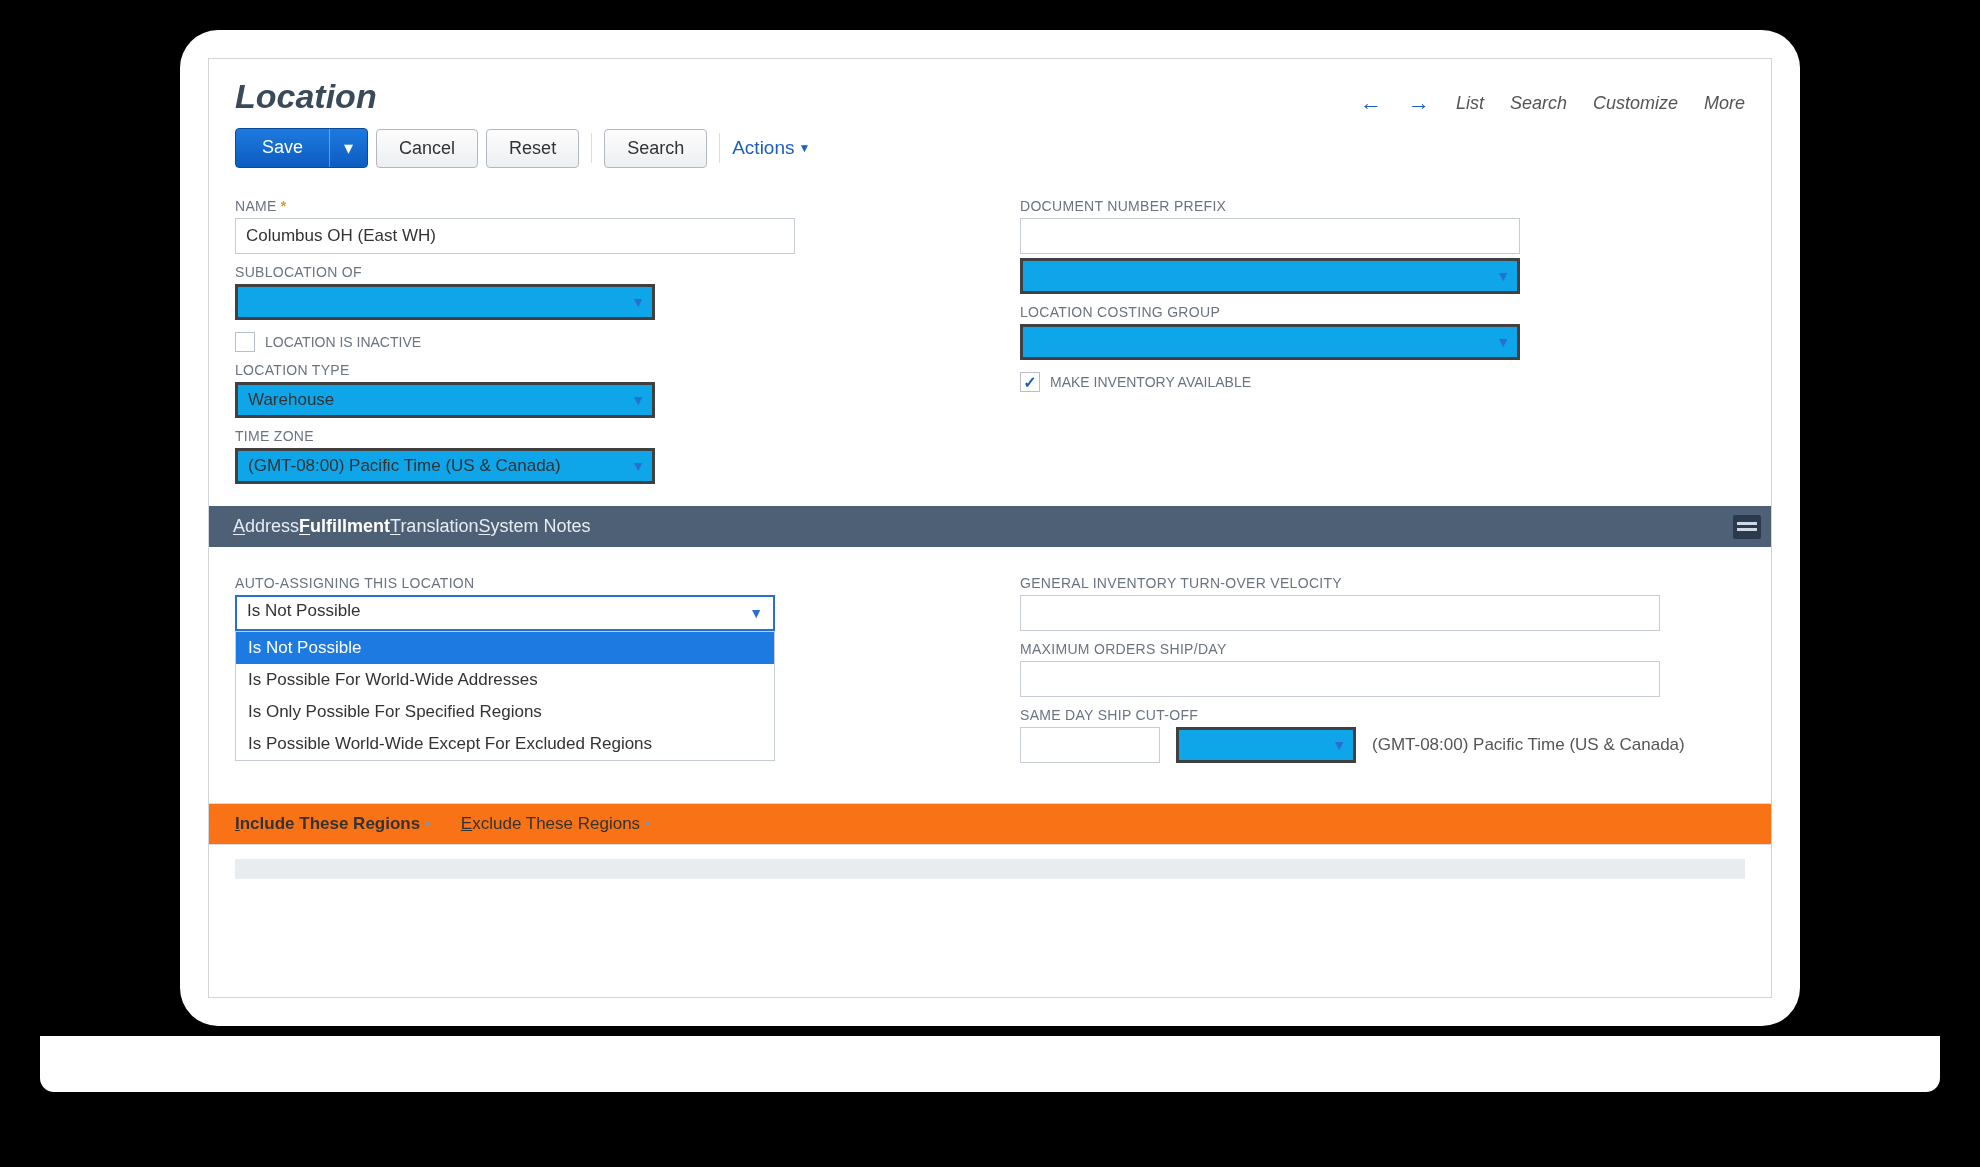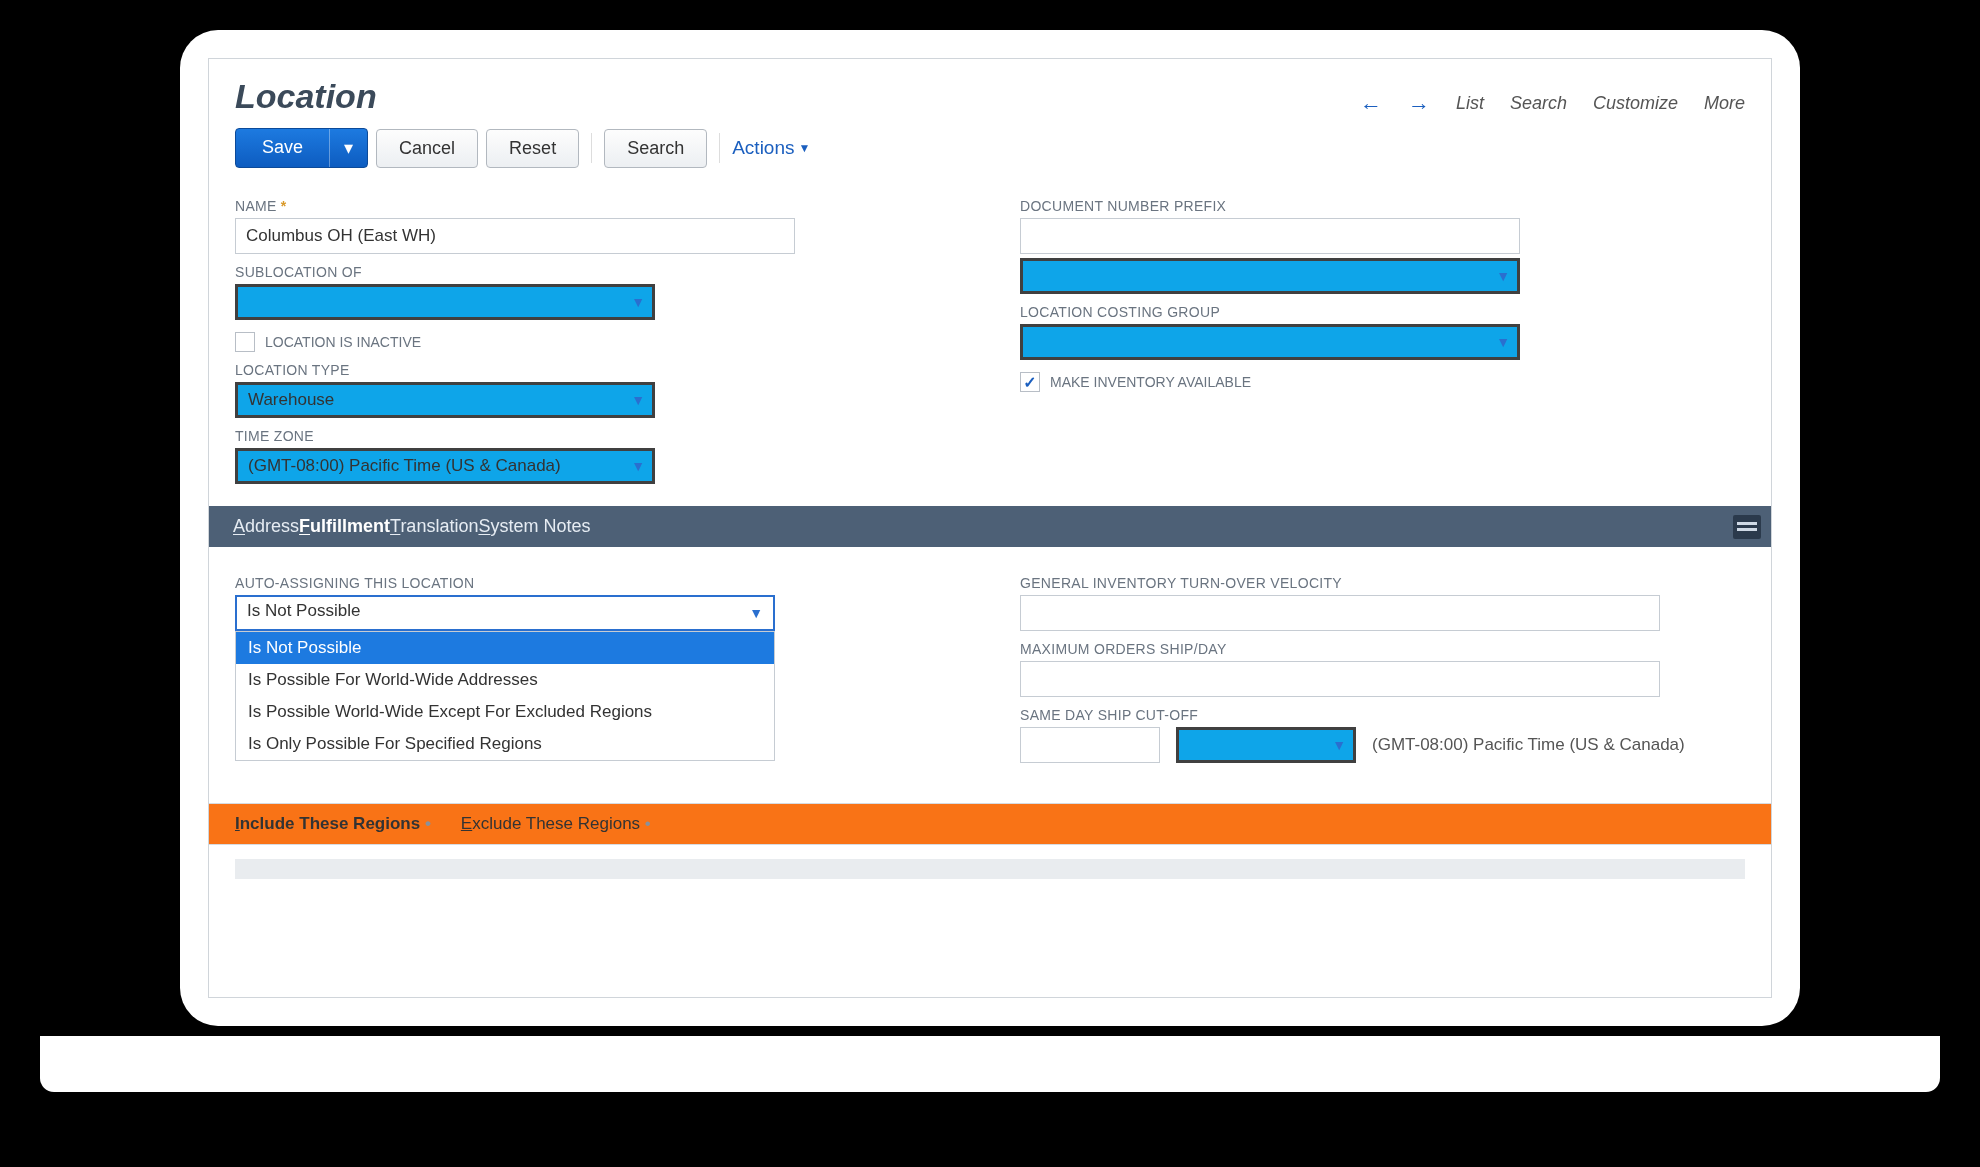--- a/index.html
+++ b/index.html
@@ -359,22 +359,22 @@
       <div class="col">
         <span class="field-label">AUTO-ASSIGNING THIS LOCATION</span>
         <div class="auto-assign-wrap">
           <div class="auto-select">
             <span>Is Not Possible</span>
             <span class="select-caret">▼</span>
           </div>
           <div class="dropdown-list">
             <div class="selected">Is Not Possible</div>
             <div>Is Possible For World-Wide Addresses</div>
+            <div>Is Only Possible For Specified Regions</div>
             <div>Is Possible World-Wide Except For Excluded Regions</div>
-            <div>Is Only Possible For Specified Regions</div>
           </div>
         </div>
       </div>
 
       <div class="col">
         <div class="field">
           <span class="field-label">GENERAL INVENTORY TURN-OVER VELOCITY</span>
           <input class="text-input" style="width: 640px;" value="">
         </div>
         <div class="field">

